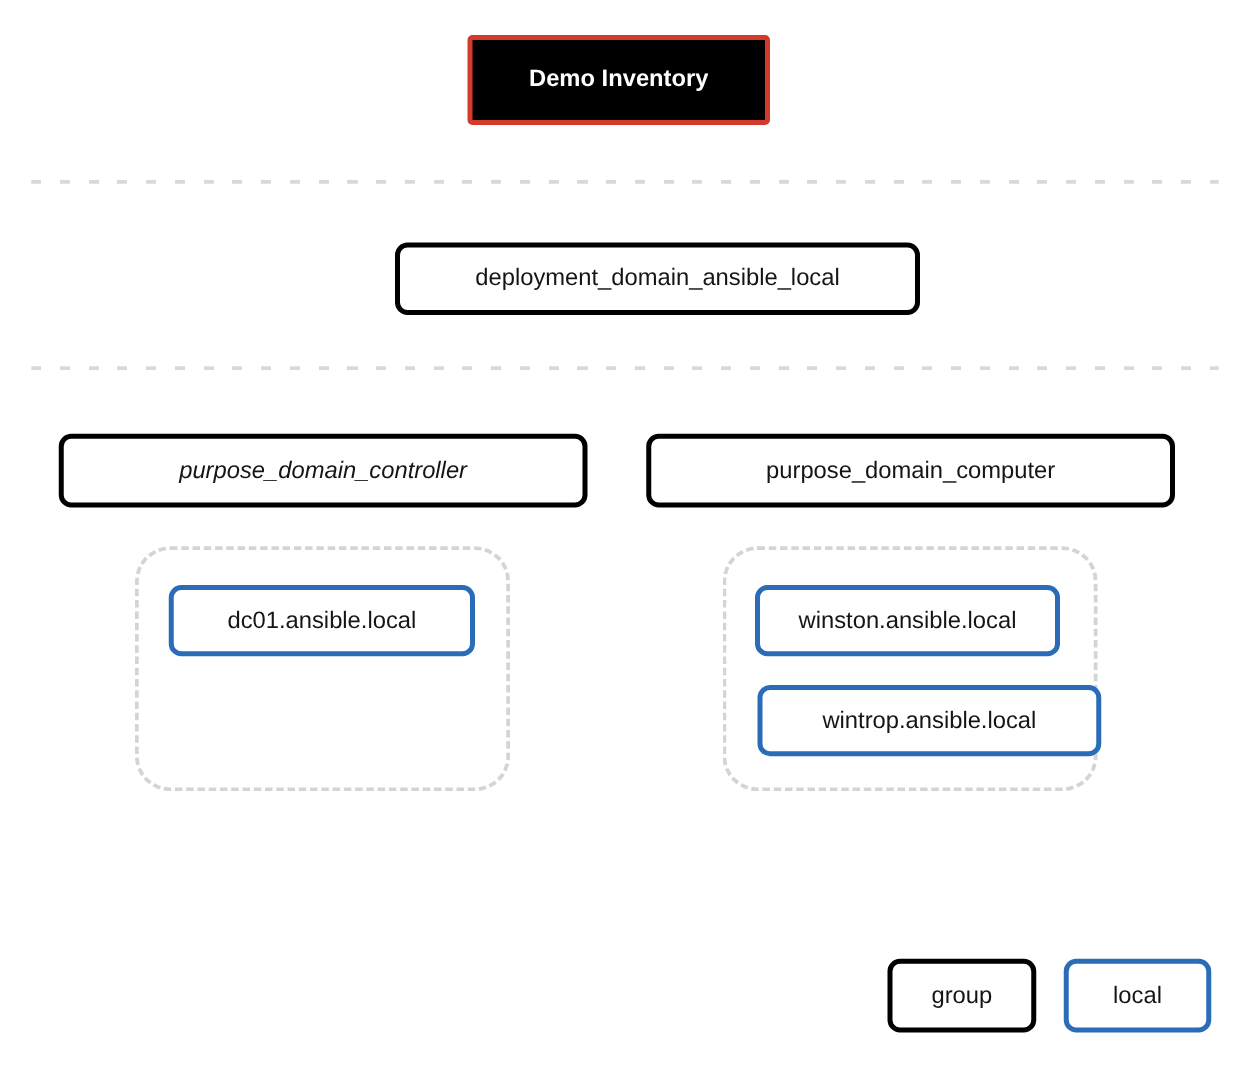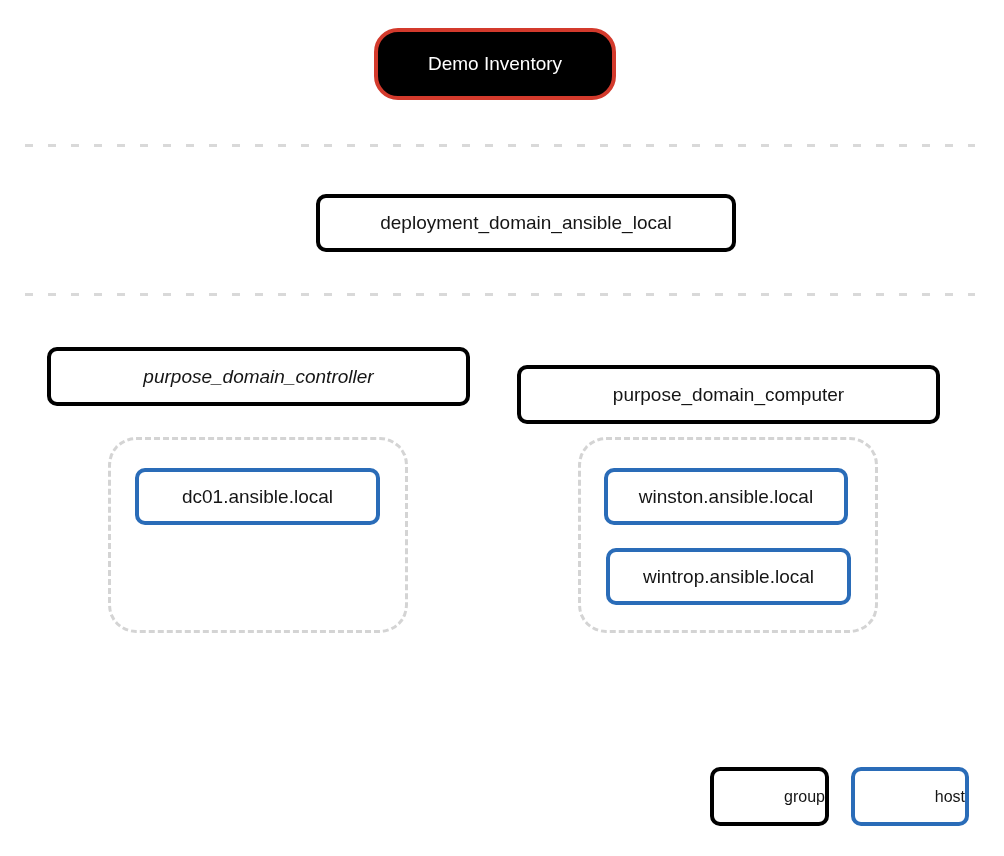--- a/index.html
+++ b/index.html
@@ -34,32 +34,33 @@
     border-radius:10px;
     font-size:19px;
     color:var(--text);
     white-space:nowrap;
     text-align:center;
   }
   .node.root{
     left:374px;top:28px;width:242px;height:72px;
     background:var(--root-bg);
     border-color:var(--root-border);
-    border-radius:24px;
+    border-radius:4px;
     color:#ffffff;
+    font-weight:bold;
   }
   .node.group-deployment{left:280px;top:194px;width:420px;height:58px;margin-left:36px;}
   .node.group-controller{left:47px;top:347px;width:423px;height:59px;font-style:italic;}
-  .node.group-computer{left:517px;top:365px;width:423px;height:59px;}
+  .node.group-computer{left:517px;top:347px;width:423px;height:59px;}
   .node.host{
     border-color:var(--host-border);
   }
   .node.host-dc01{left:135px;top:468px;width:245px;height:57px;}
   .node.host-winston{left:604px;top:468px;width:244px;height:57px;align-items:center;}
-  .node.host-wintrop{left:606px;top:548px;width:245px;height:57px;}
+  .node.host-wintrop{left:606px;top:548px;width:275px;height:57px;}
   .separator{
     position:absolute;
     left:25px;
     width:950px;
     height:3px;
     background:repeating-linear-gradient(90deg,
       var(--dash) 0px, var(--dash) 8px,
       transparent 8px, transparent 23px);
   }
   .separator.sep-1{top:144px;}
@@ -73,24 +74,24 @@
     border-radius:28px;
     background:transparent;
   }
   .cluster.cluster-controller{left:108px;}
   .cluster.cluster-computer{left:578px;}
   .legend-node{
     position:absolute;
     top:767px;
     display:flex;
     align-items:center;
-    justify-content:flex-end;
+    justify-content:center;
     background:#ffffff;
     border-radius:10px;
-    font-size:16px;
+    font-size:19px;
     color:var(--text);
   }
   .legend-group{
     left:710px;width:119px;height:59px;
     border:4px solid var(--group-border);
   }
   .legend-host{
     left:851px;width:118px;height:59px;
     border:4px solid var(--host-border);
   }
@@ -133,16 +134,16 @@
 
   <div class="node host host-wintrop">
     <span>wintrop.ansible.local</span>
   </div>
 
   <div class="legend-node legend-group">
     <span>group</span>
   </div>
 
   <div class="legend-node legend-host">
-    <span>host</span>
+    <span>local</span>
   </div>
 
 </div>
 
 </body></html>

